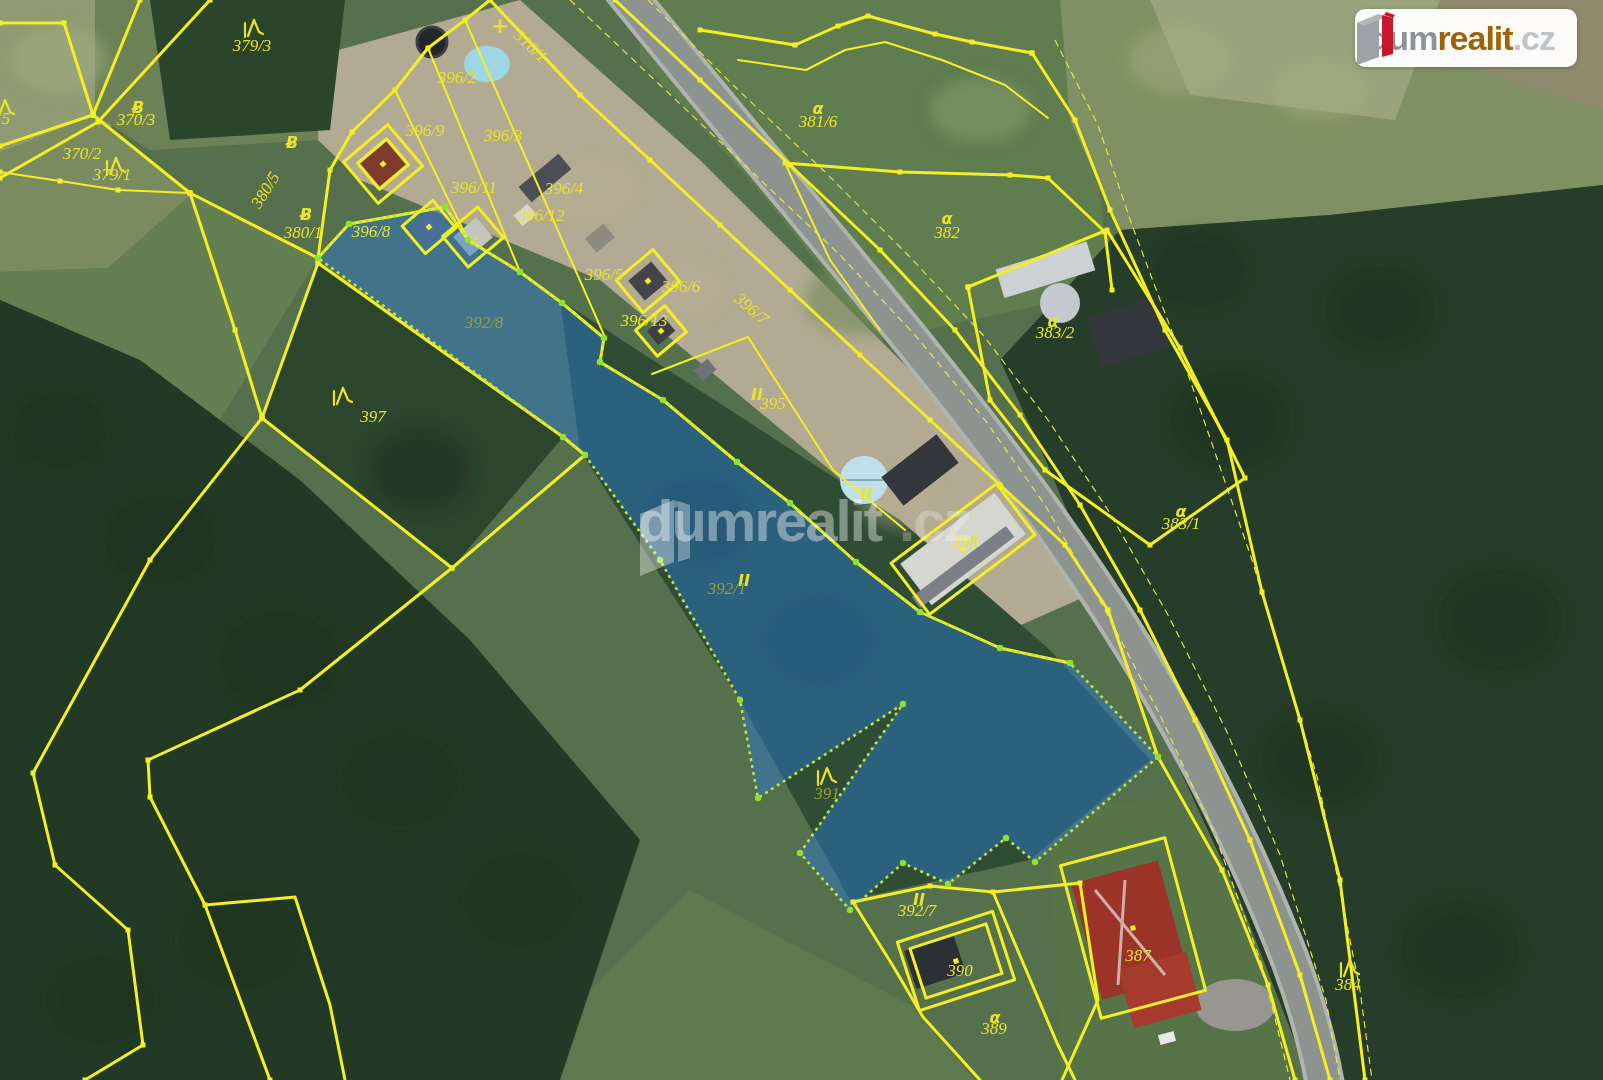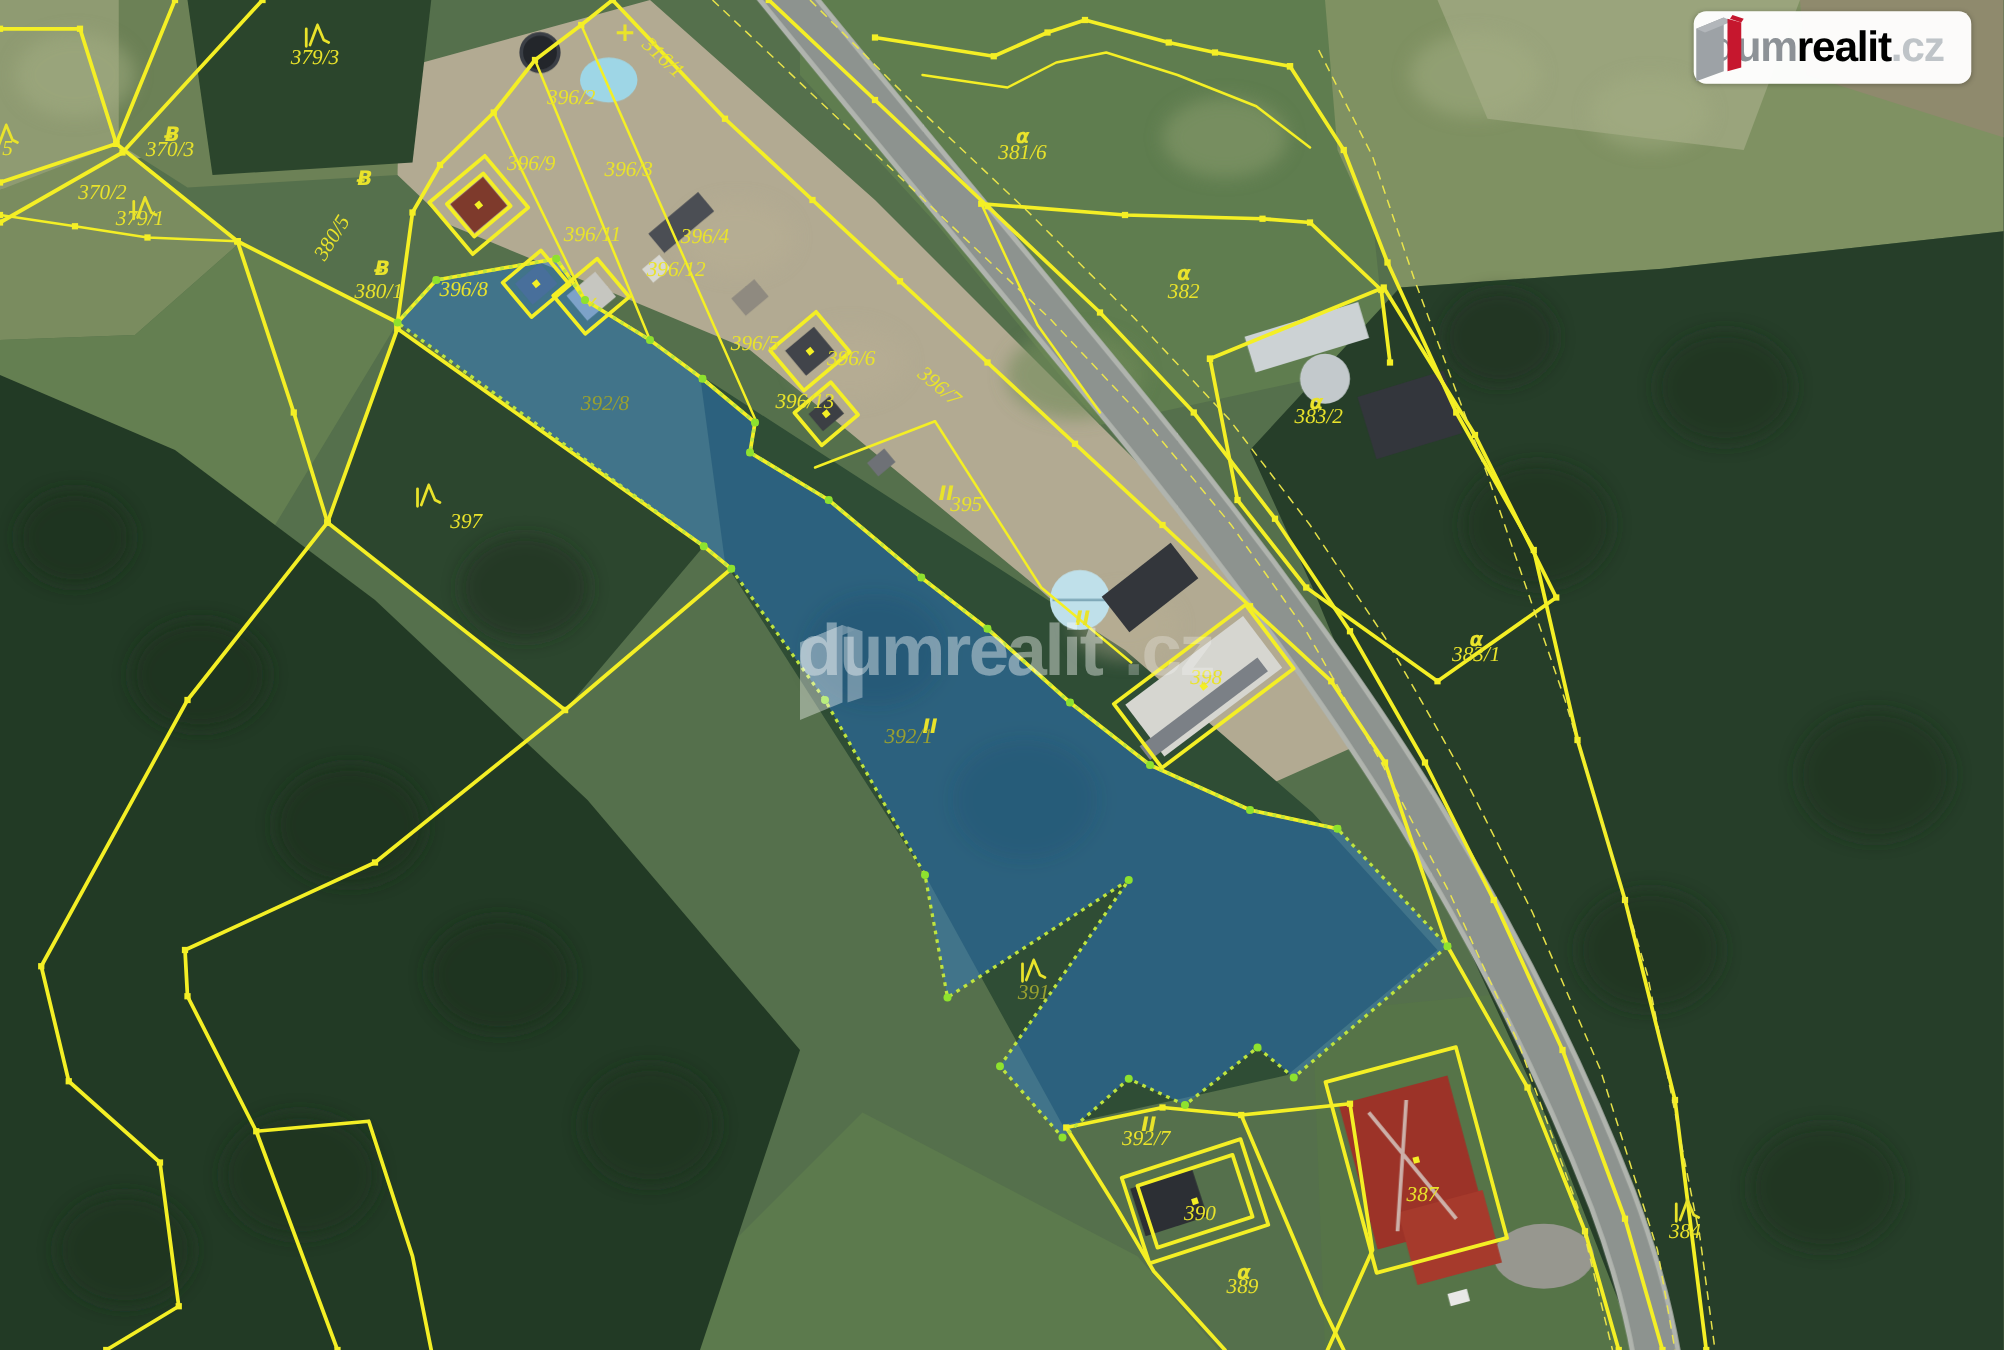--- a/index.html
+++ b/index.html
@@ -28,21 +28,21 @@
   .watermark .wm-text{font-weight:bold;font-size:58px;letter-spacing:-2px;
              color:rgba(255,255,255,0.40);line-height:1;}
   .watermark .wm-tld{color:rgba(255,255,255,0.26);}
   .wm-icon{opacity:.38;}
   
   .logo{position:absolute;right:26px;top:9px;background:rgba(255,255,255,0.97);
         border-radius:10px;padding:12px 22px 12px 14px;display:flex;align-items:center;
         gap:12px;box-shadow:0 1px 4px rgba(0,0,0,0.25);cursor:pointer;}
   .logo .lg-text{font-weight:bold;font-size:34px;letter-spacing:-1px;line-height:1;}
   .lg-dum{color:#8d9297;}
-  .lg-realit{color:#000000;}
+  .lg-realit{color:#a16207;}
   .lg-tld{color:#bfc4c8;}
 </style>
 </head>
 <body>
 
 <div class="viewport">
   <svg id="map-svg" width="1603" height="1080" viewBox="0 0 1603 1080">
     <defs>
       <filter id="soft" x="-40%" y="-40%" width="180%" height="180%">
         <feGaussianBlur stdDeviation="7"></feGaussianBlur>

